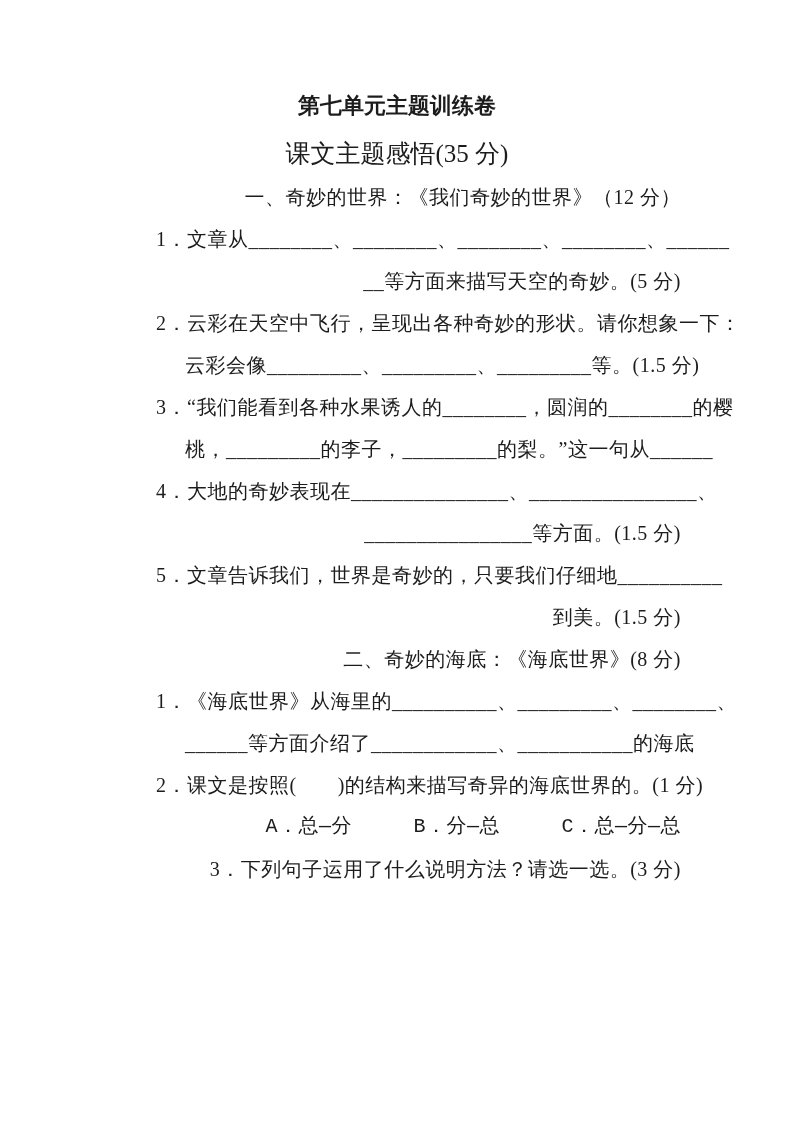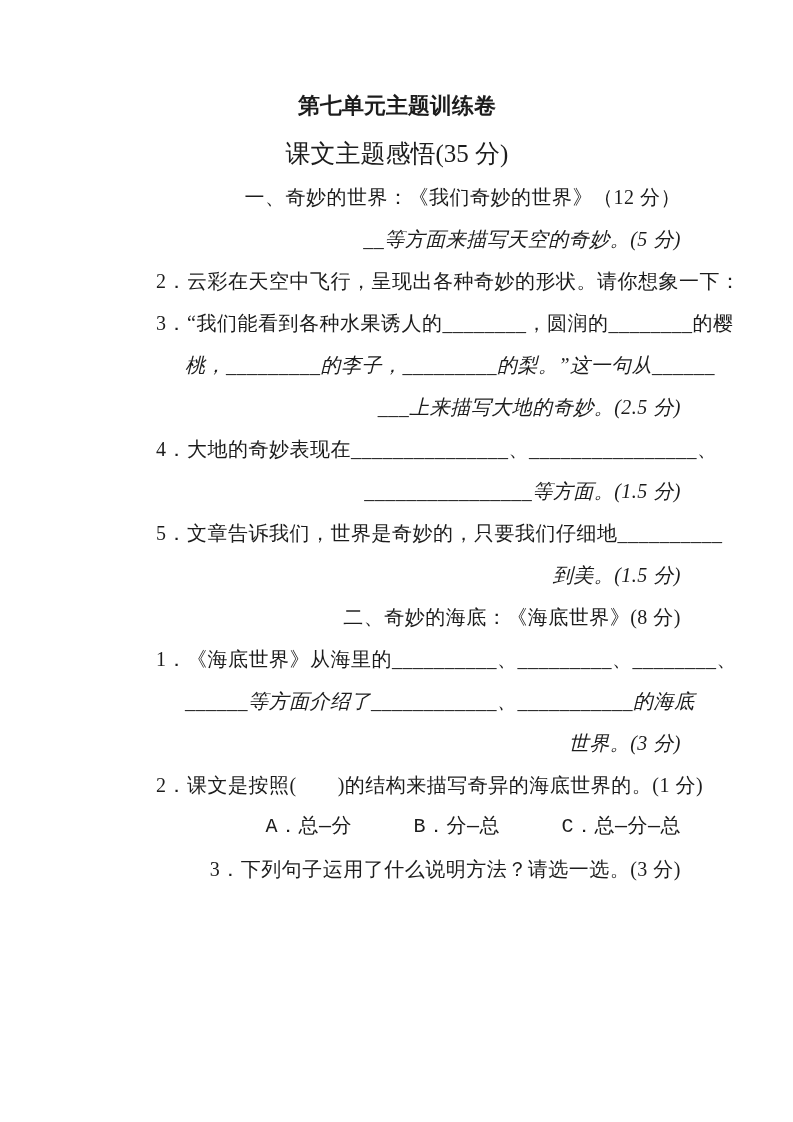--- a/index.html
+++ b/index.html
@@ -46,47 +46,46 @@
     letter-spacing: 0.5px;
   }
   .line.sec {
     padding-left: 0;
   }
   .line.item {
     padding-left: 43px;
   }
   .line.cont {
     padding-left: 72px;
-    font-style: italic;
   }
   .line.opts {
     padding-left: 70px;
     font-family: Liberation Mono, monospace;
   }
 </style>
 </head>
 <body>
 
 <div class="page">
   <div class="content">
     <div class="title">第七单元主题训练卷</div>
     <div class="subtitle">课文主题感悟(35 分)</div>
     <div class="lines" id="lines">
         <div class="line sec">一、奇妙的世界：《我们奇妙的世界》（12 分）</div>
+        <div class="line item">1．文章从________、________、________、________、______</div>
         <div class="line cont">__等方面来描写天空的奇妙。(5 分)</div>
         <div class="line item">2．云彩在天空中飞行，呈现出各种奇妙的形状。请你想象一下：</div>
+        <div class="line cont">云彩会像_________、_________、_________等。(1.5 分)</div>
         <div class="line item">3．“我们能看到各种水果诱人的________，圆润的________的樱</div>
         <div class="line cont">桃，_________的李子，_________的梨。”这一句从______</div>
-        <div class="line cont">___上来描写大地的奇妙。(2.5 分)</div>
         <div class="line item">4．大地的奇妙表现在_______________、________________、</div>
         <div class="line cont">________________等方面。(1.5 分)</div>
         <div class="line item">5．文章告诉我们，世界是奇妙的，只要我们仔细地__________</div>
         <div class="line cont">到美。(1.5 分)</div>
         <div class="line sec">二、奇妙的海底：《海底世界》(8 分)</div>
         <div class="line item">1．《海底世界》从海里的__________、_________、________、</div>
         <div class="line cont">______等方面介绍了____________、___________的海底</div>
-        <div class="line cont">世界。(3 分)</div>
         <div class="line item">2．课文是按照(　　)的结构来描写奇异的海底世界的。(1 分)</div>
         <div class="line opts">A．总—分　　　B．分—总　　　C．总—分—总</div>
         <div class="line item">3．下列句子运用了什么说明方法？请选一选。(3 分)</div>
       </div>
   </div>
 </div>
 
 </body></html>

